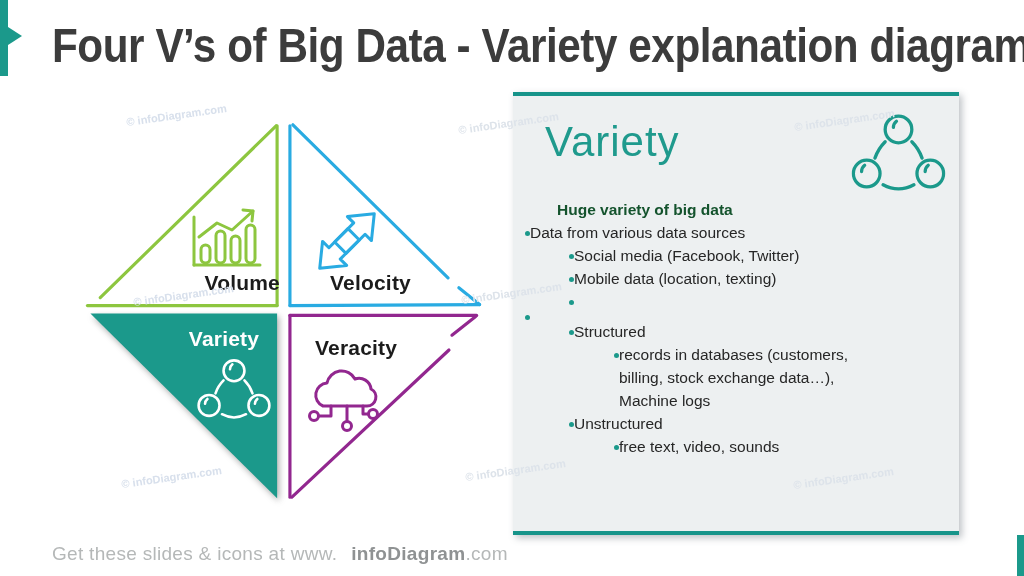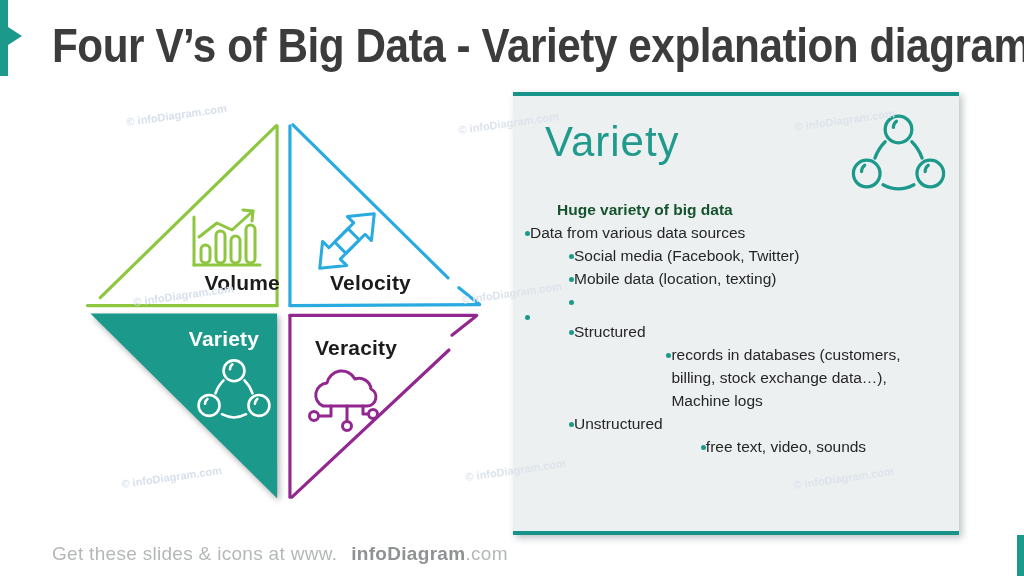--- a/index.html
+++ b/index.html
@@ -47,21 +47,21 @@
   .panel-icon{left:338px;top:16px;}
   .panel-list{left:0;top:102px;width:440px;}
   .subheading{padding-left:44px;font-size:15.5px;font-weight:700;color:#14532d;
       line-height:23px;}
   .bullet-row{display:flex;align-items:flex-start;line-height:23px;font-size:15.5px;color:#262626;}
   .bullet-row .dot{flex:0 0 auto;width:5px;height:5px;border-radius:50%;background:#1b998b;
       margin-top:10px;}
   .bullet-row .btxt{white-space:pre-line;}
   .bullet-row.lvl1{padding-left:12px;}
   .bullet-row.lvl2{padding-left:56px;}
-  .bullet-row.lvl3{padding-left:101px;justify-content:center;}
+  .bullet-row.lvl3{padding-left:101px;}
 
   svg{display:block;}
   .teal-shadow{filter:drop-shadow(2px 3px 3px rgba(70,70,70,0.45));}
 </style>
 </head>
 <body>
 
 <svg width="0" height="0" style="position:absolute">
   <symbol id="sym-three-circles" viewBox="0 0 92 78">
     <g fill="none" stroke="currentColor" stroke-width="3.2" stroke-linecap="round">

